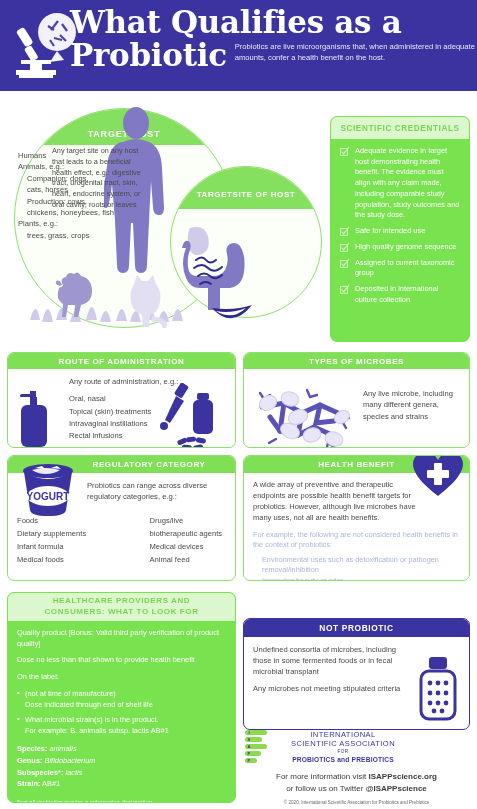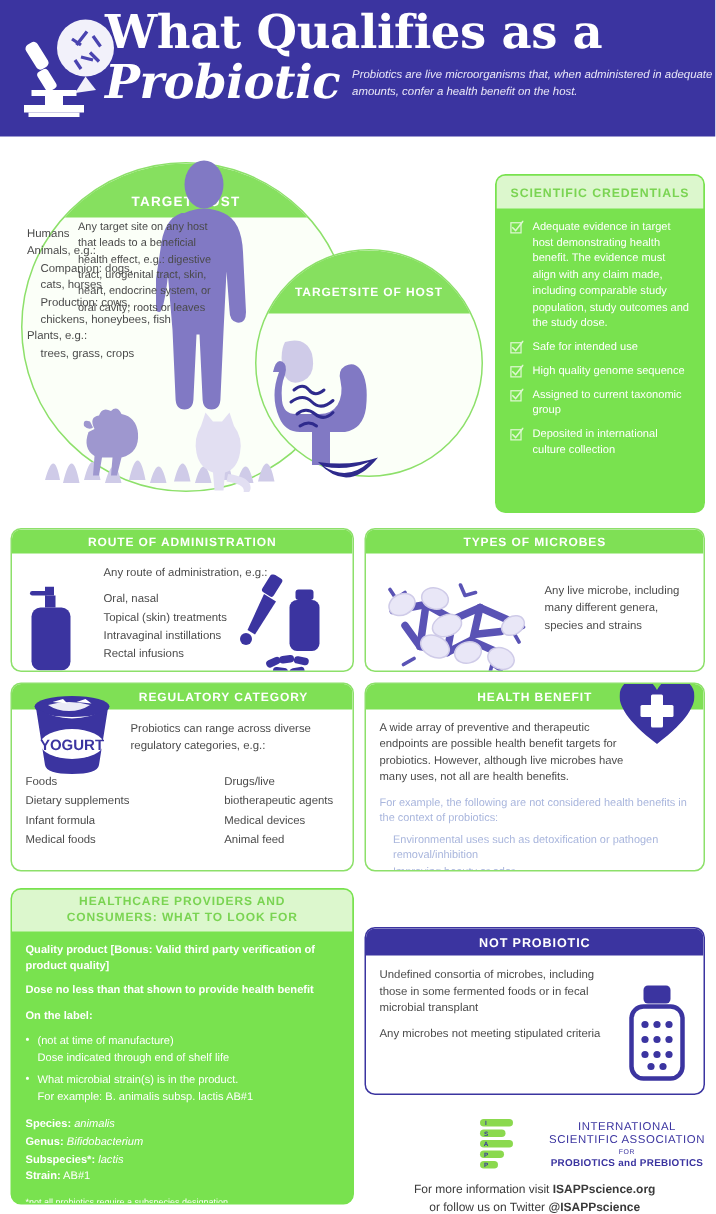--- a/index.html
+++ b/index.html
@@ -16,21 +16,21 @@
     position:absolute; left:0; top:0; width:477px; height:91px;
     background:#3b34a0;
   }
   .header-inner { position:relative; width:100%; height:100%; }
   .scope-icon { position:absolute; left:10px; top:10px; width:72px; height:70px; }
   .title-block { position:absolute; left:70px; top:6px; width:405px; }
   .title-line1 {
     color:#ffffff; font-size:31px; font-weight:bold; letter-spacing:-0.3px;
     font-family:"DejaVu Serif", serif; line-height:1.05;
   }
-  .title-line2-wrap { display:flex; align-items:flex-end; gap:8px;font-style:italic; }
+  .title-line2-wrap { display:flex; align-items:center; gap:8px; }
   .title-line2 {
     color:#ffffff; font-size:31px; font-weight:bold; letter-spacing:-0.3px;
     font-family:"DejaVu Serif", serif; line-height:1.05;
   }
   .subtitle {
     color:#e9e7f7; font-size:7.6px; line-height:1.45; padding-bottom:5px; max-width:248px;
   }
   
   .circles { position:absolute; left:0; top:98px; width:322px; height:248px; }
   .circle {
@@ -102,35 +102,35 @@
   
   #hb { left:243px; top:455px; width:227px; height:126px; }
   #hb .p-head { height:17px; font-size:8px; }
   .hb-main { font-size:7.5px; line-height:1.45; width:172px; }
   .hb-sub { font-size:7.3px; line-height:1.45; color:#a9b6dd; margin-top:6px; }
   .hb-list { font-size:7.3px; line-height:1.48; color:#a9b6dd; margin-top:4px; padding-left:9px; }
   .heart-icon { position:absolute; right:6px; top:-4px; width:50px; height:46px; z-index:7; }
   
   #hcp { left:7px; top:592px; width:229px; height:211px; }
   #hcp .p-head { height:28px; font-size:8px; line-height:1.35; flex-direction:column; }
-  .hcp-p { margin-bottom:6px; font-size:7.4px; line-height:1.45; color:#ffffff;font-weight:bold; }
+  .hcp-p { margin-bottom:6px; font-size:7.4px; line-height:1.45; color:#ffffff; }
   .hcp-bullet { padding-left:8px; position:relative; margin-bottom:5px; font-size:7.4px; line-height:1.45; color:#ffffff; }
   .hcp-bullet:before { content:"•"; position:absolute; left:0; top:-1px; }
   .tax { margin-top:6px; font-size:7.4px; line-height:1.6; color:#ffffff; }
   .tax b { font-weight:bold; }
   .tax i { font-style:italic; }
   .hcp-note { margin-top:8px; font-size:6px; color:#ffffff; }
   
   #np { left:243px; top:618px; width:227px; height:112px; }
   #np .p-head { height:18px; font-size:8.4px; }
   .np-p { margin-bottom:6px; font-size:7.6px; line-height:1.45; width:160px; }
   .pill-bottle { position:absolute; right:8px; top:18px; width:46px; height:66px; }
   
   .footer { position:absolute; left:243px; top:728px; width:227px; height:78px; text-align:center; }
-  .logo-row { display:flex; align-items:center; justify-content:flex-end; gap:22px; margin-top:18px; }
+  .logo-row { display:flex; align-items:center; justify-content:flex-start; gap:22px; margin-top:2px; }
   .logo-mark { width:26px; height:34px; }
   .logo-text { text-align:center; color:#3b34a0; }
   .lt1 { font-size:7.6px; letter-spacing:0.4px; line-height:1.2; }
   .lt2 { font-size:7.6px; letter-spacing:0.4px; line-height:1.2; }
   .lt3 { font-size:4.6px; letter-spacing:0.4px; line-height:1.6; }
   .lt4 { font-size:6.6px; font-weight:bold; letter-spacing:0.2px; line-height:1.2; }
   .footer-info { margin-top:7px; font-size:8px; line-height:1.45; color:#3b3b3b; }
   .footer-info b { color:#3b3b3b; font-weight:bold; }
   .footer-copy { margin-top:6px; font-size:4.6px; color:#6a6a6a; }
 </style>

